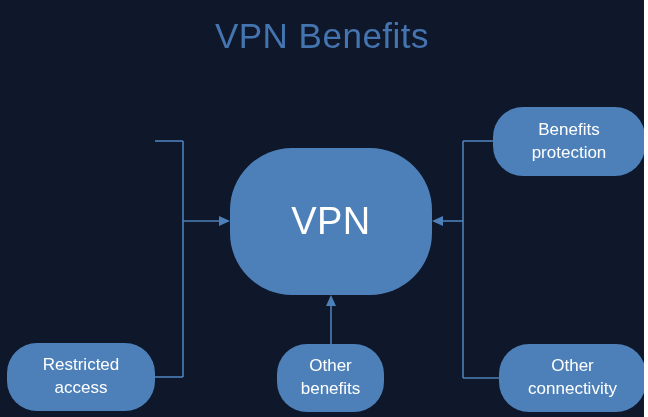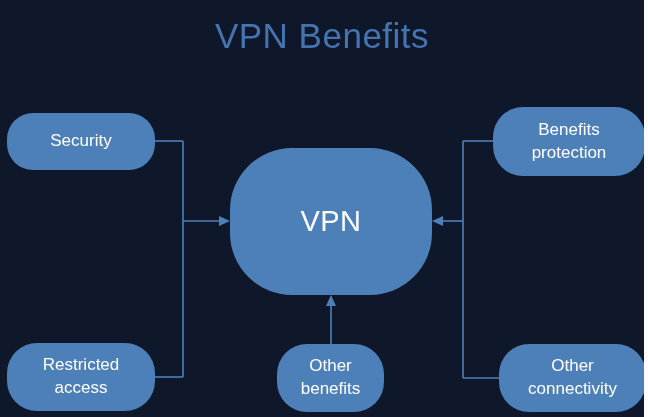--- a/index.html
+++ b/index.html
@@ -21,21 +21,21 @@
   .connectors .arrowhead{fill:var(--line-color);}
   .node{
     position:absolute;background:var(--node-fill);color:var(--node-text);
     display:flex;align-items:center;justify-content:center;text-align:center;
     font-size:17px;line-height:1.35;padding:4px 10px;
   }
   .node-security{left:7px;top:113px;width:148px;height:57px;border-radius:26px;}
   .node-privacy{left:493px;top:107px;width:152px;height:69px;border-radius:30px;}
   .node-center{
     left:230px;top:148px;width:202px;height:147px;border-radius:62px;
-    font-size:29px;letter-spacing:0.5px;
+    font-size:38px;letter-spacing:0.5px;
   }
   .node-restricted{left:7px;top:343px;width:148px;height:68px;border-radius:30px;}
   .node-other{left:277px;top:344px;width:107px;height:68px;border-radius:30px;}
   .node-better{left:499px;top:344px;width:147px;height:68px;border-radius:30px;}
 </style>
 </head>
 <body>
 
 <div class="canvas">
 
@@ -52,23 +52,20 @@
     <line x1="493" y1="141" x2="463" y2="141"></line>
     <line x1="499" y1="378" x2="463" y2="378"></line>
     <line x1="463" y1="141" x2="463" y2="378"></line>
     <line x1="463" y1="221" x2="440" y2="221"></line>
     <polygon class="arrowhead" points="432,221 443,216 443,226"></polygon>
 
     <line x1="331" y1="344" x2="331" y2="303"></line>
     <polygon class="arrowhead" points="331,295 326,306 336,306"></polygon>
   </svg>
 
-  <div class="node node-security">
-    <span>Security</span>
-  </div>
 
   <div class="node node-privacy">
     <span>Benefits protection</span>
   </div>
 
   <div class="node node-center">
     <span>VPN</span>
   </div>
 
   <div class="node node-other">

